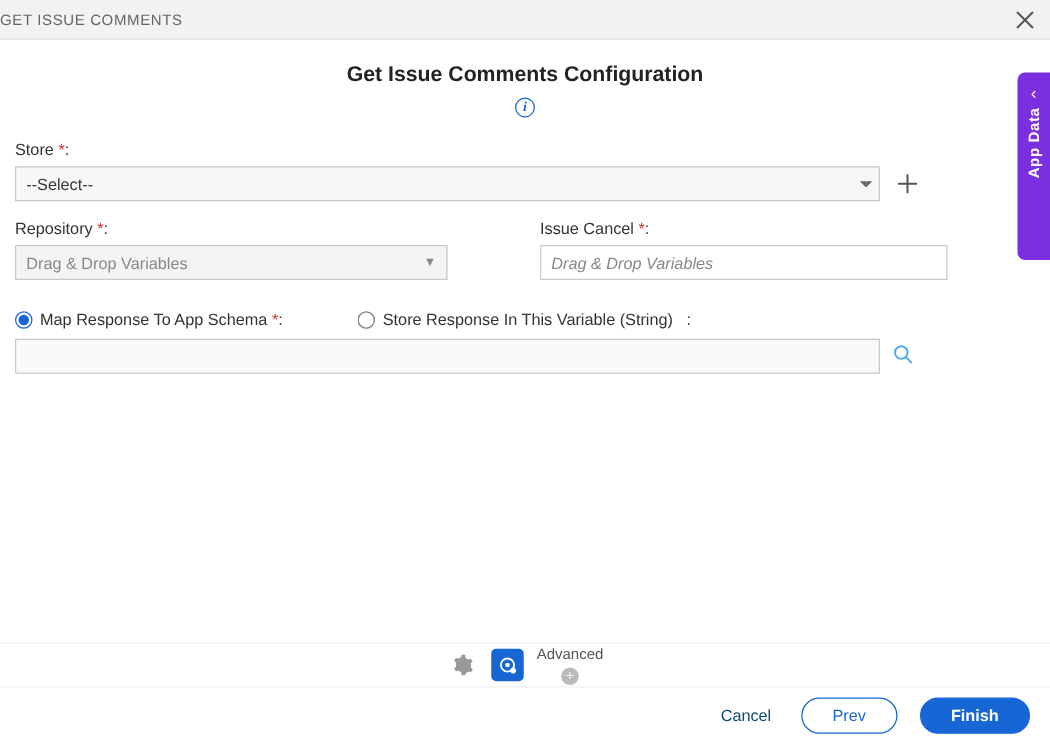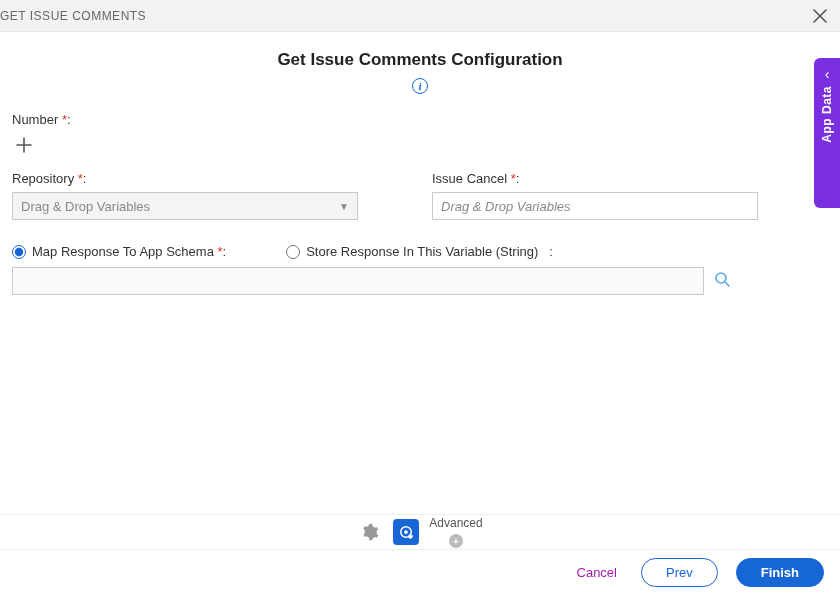--- a/index.html
+++ b/index.html
@@ -210,21 +210,21 @@
     position:absolute;
     left:0;right:0;bottom:0;
     height:44px;
     display:flex;
     align-items:center;
     justify-content:flex-end;
     gap:18px;
     padding-right:16px;
   }
   .btn-text {
-    background:none;border:none;color:#a21caf;cursor:pointer;font-size:13px;
+    background:none;border:none;color:#0c4a6e;cursor:pointer;font-size:13px;
   }
   .btn-outline {
     background:#fff;border:1px solid #1766d6;color:#1766d6;
     border-radius:18px;padding:6px 24px;cursor:pointer;font-size:13px;font-weight:500;
   }
   .btn-primary {
     background:#1766d6;border:1px solid #1766d6;color:#fff;
     border-radius:18px;padding:6px 24px;cursor:pointer;font-size:13px;font-weight:600;
   }
 </style>
@@ -241,22 +241,25 @@
 </div>
 
 <div class="content">
 
   <div class="heading-row">
     <span class="heading">Get Issue Comments Configuration</span>
     <span class="info-icon">i</span>
   </div>
 
   <div class="field">
-    <span class="field-label"><span>Number</span> <span class="req">*</span>:</span>
+    <span class="field-label"><span>Store</span> <span class="req">*</span>:</span>
     <div class="github-row">
+      <select class="select-box">
+        <option>--Select--</option>
+      </select>
       <div class="plus-btn">
         <svg width="16" height="16" viewBox="0 0 16 16">
             <path d="M8 1 V15 M1 8 H15" stroke="#555" stroke-width="1.6" stroke-linecap="round"></path>
           </svg>
       </div>
     </div>
   </div>
 
   <div class="form-row">
     <div class="field half">

